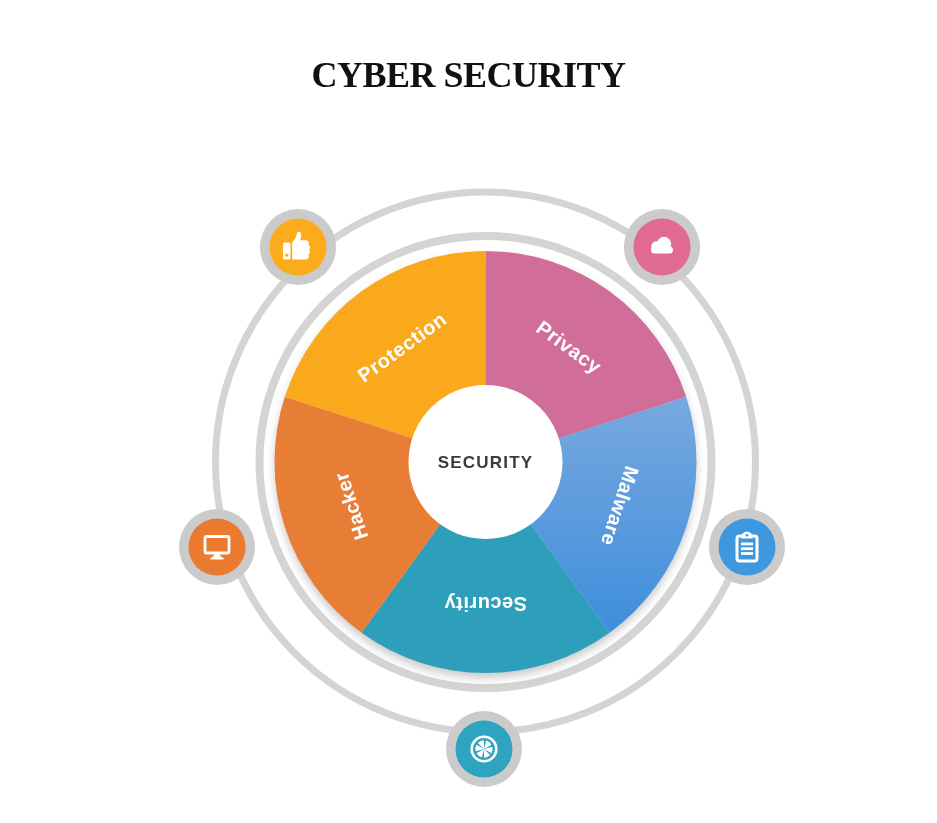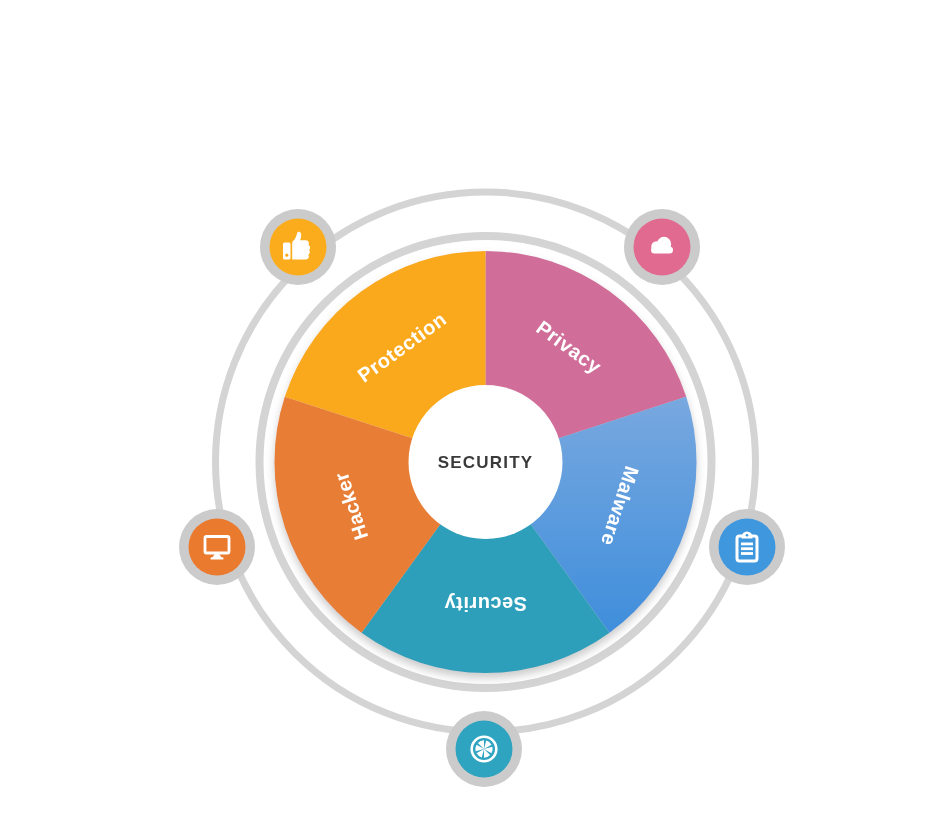--- a/index.html
+++ b/index.html
@@ -47,20 +47,21 @@
     font-size: 17px;
     letter-spacing: 1.2px;
   }
   .glyph-fill { fill: #ffffff; }
 </style>
 </head>
 <body>
 
 <div class="stage">
 
+  <div class="page-title">CYBER SECURITY</div>
 
   <svg class="diagram" width="937" height="823" viewBox="0 0 937 823">
 
     <defs>
       <linearGradient id="gradMalware" x1="0" y1="0" x2="0" y2="1">
         <stop offset="0" stop-color="#78A8DF"></stop>
         <stop offset="1" stop-color="#3F8EDC"></stop>
       </linearGradient>
       <filter id="pieShadow" x="-20%" y="-20%" width="140%" height="140%">
         <feDropShadow dx="0" dy="5" stdDeviation="4" flood-color="#8a8a8a" flood-opacity="0.45"></feDropShadow>

